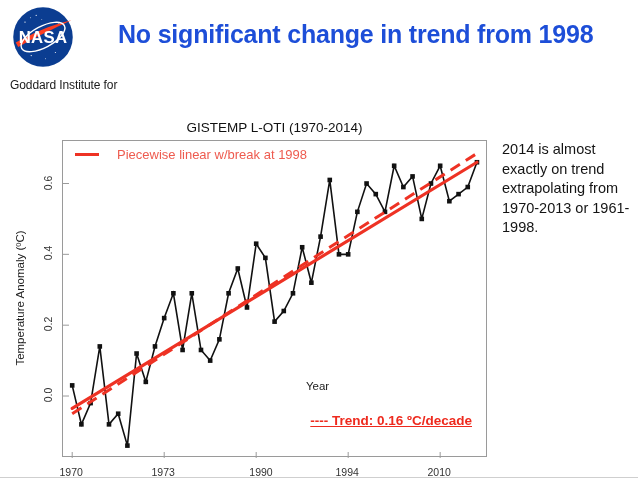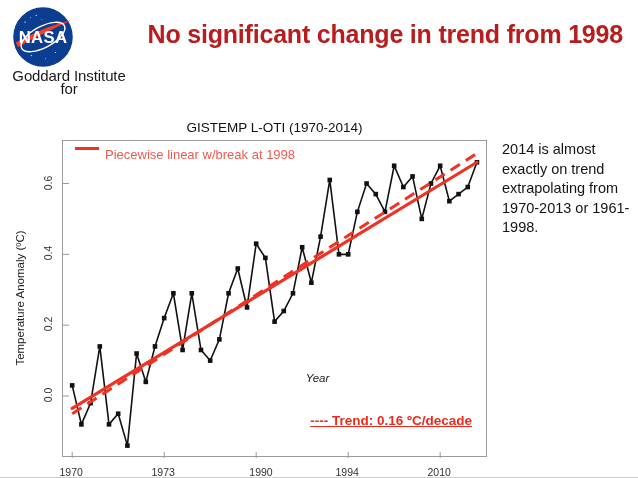--- a/index.html
+++ b/index.html
@@ -20,39 +20,38 @@
     position: absolute;
     left: 8px; top: 6px;
     width: 120px;
   }
   #nasa-logo {
     width: 62px; height: 62px;
     display: block;
     margin-left: 4px;
   }
   #nasa-sub {
-    margin-top: 1px;
+    margin-top: 11px;
     margin-left: 2px;
-    font-size: 15px;
+    font-size: 12px;
     line-height: 13px;
     color: #1a1a1a;
     font-family: "Liberation Sans", sans-serif;
     letter-spacing: -0.1px;
-    text-align: center;
   }
 
   
   #slide-title {
     position: absolute;
     left: 118px; top: 20px;
     width: 505px;
-    text-align: right;
+    text-align: left;
     font-size: 25px;
     font-weight: bold;
-    color: #b91c1c;
+    color: #1d4ed8;
     letter-spacing: -0.2px;
     white-space: nowrap;
   }
 
   
   #figure {
     position: absolute;
     left: 0; top: 108px;
     width: 500px; height: 370px;
   }
@@ -74,21 +73,22 @@
     border: 1px solid #9a9a9a;
     background: #ffffff;
   }
   #plot-svg { position: absolute; left: 0; top: 0; }
 
   
   #legend {
     position: absolute;
     left: 12px; top: 6px;
     display: flex;
-    gap: 6px;
+    align-items: center;
+    gap: 18px;
     white-space: nowrap;
   }
   #legend-swatch {
     display: inline-block;
     width: 24px; height: 3px;
     background: #ee3224;
   }
   #legend-label {
     font-size: 13px;
     color: #ee5b4f;
@@ -117,26 +117,25 @@
   .tick-label-y {
     position: absolute;
     font-size: 10.5px;
     color: #333;
     white-space: nowrap;
     transform-origin: center center;
     transform: translate(-50%, -50%) rotate(-90deg);
   }
   #x-axis-title {
     position: absolute;
-    left: 62px; top: 264px;
+    left: 62px; top: 272px;
     width: 511px;
     text-align: center;
     font-size: 11.5px;
     color: #222;
-    font-style: italic;
   }
   #y-axis-title {
     position: absolute;
     left: 14px; top: 190px;
     font-size: 11.5px;
     color: #222;
     white-space: nowrap;
     transform-origin: left top;
     transform: rotate(-90deg) translate(-50%, 0);
   }

